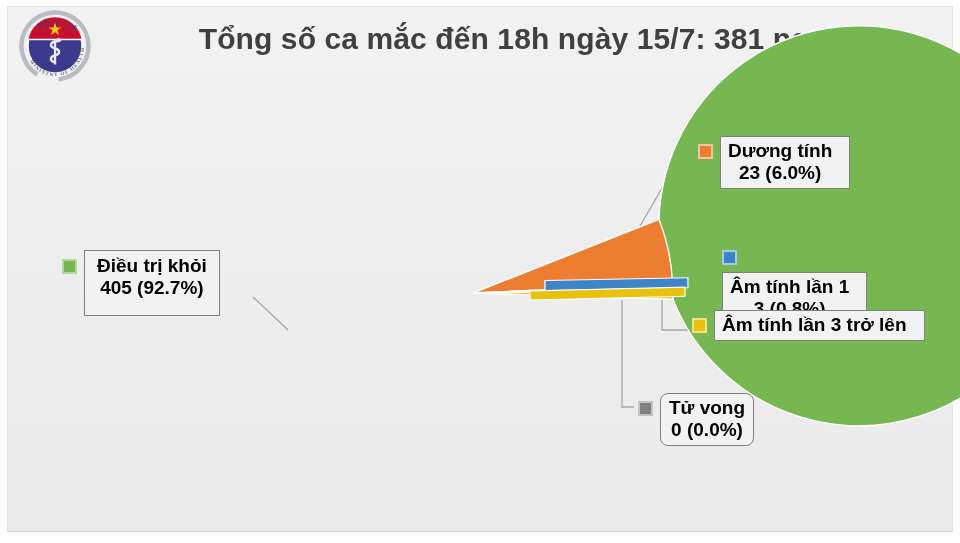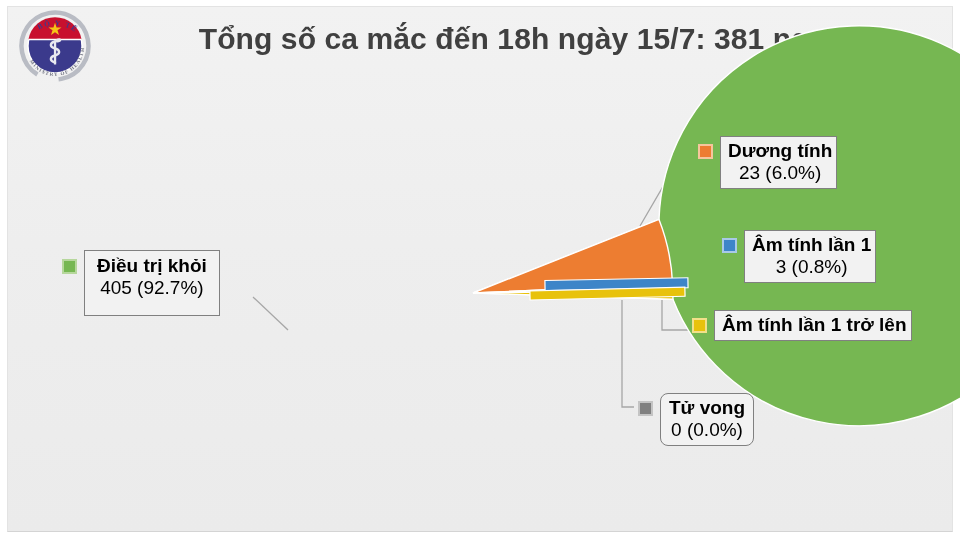--- a/index.html
+++ b/index.html
@@ -75,34 +75,34 @@
   .swatch {
     width: 15px;
     height: 15px;
     box-sizing: border-box;
     flex: 0 0 auto;
     margin-top: 8px;
   }
   .labelbox {
     border: 1px solid #808080;
     background: #f2f2f2;
-    padding: 3px 4px 4px 7px;
+    padding: 3px 17px 4px 7px;
     box-sizing: border-box;
     text-align: center;
     color: #000000;
     font-size: 19px;
     font-weight: bold;
     line-height: 1.17;
     white-space: nowrap;
   }
-  .labelbox .l2 { font-weight: normal; }
+  .labelbox .l2 { font-weight: bold; }
 
   
   #cl-duongtinh   { left: 698px; top: 136px; }
-  #cl-amtinh1     { left: 722px; top: 230px; }
+  #cl-amtinh1     { left: 722px; top: 242px; flex-direction: column; }
   #cl-amtinh2     { left: 692px; top: 310px; }
   #cl-tuvong      { left: 638px; top: 393px; }
   #cl-dieutri     { left: 62px;  top: 250px; }
 
   #cl-dieutri .swatch { margin-top: 9px; }
   #cl-dieutri .labelbox { padding: 4px 12px 16px 12px; }
   #cl-tuvong  .labelbox { padding: 3px 8px 4px 8px; border-radius: 8px; }
 </style>
 </head>
 <body>
@@ -204,21 +204,21 @@
     <span class="swatch" style="background:#3d85c8;border:2px solid #a8c9e8;"></span>
     <div class="labelbox">
       <div class="l1">Âm tính lần 1</div>
       <div class="l2">3 (0.8%)</div>
     </div>
   </div>
 
   <div class="callout" id="cl-amtinh2">
     <span class="swatch" style="background:#e8c20c;border:2px solid #f2e08a;"></span>
     <div class="labelbox">
-      <div class="l1">Âm tính lần 1 trở lên</div>
+      <div class="l1">Âm tính lần 3 trở lên</div>
     </div>
   </div>
 
   <div class="callout" id="cl-tuvong">
     <span class="swatch" style="background:#808080;border:2px solid #c4c4c4;"></span>
     <div class="labelbox">
       <div class="l1">Tử vong</div>
       <div class="l2">0 (0.0%)</div>
     </div>
   </div>

